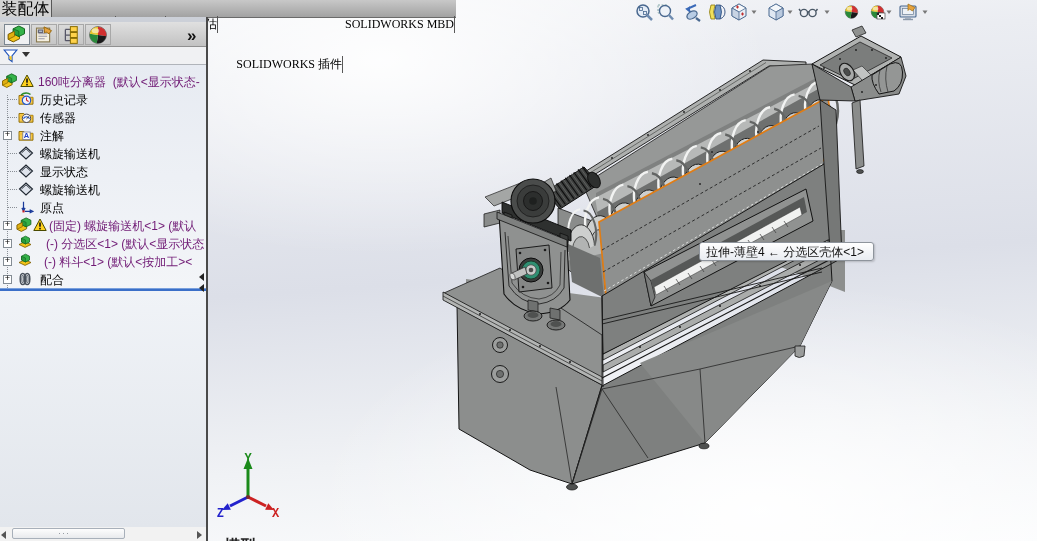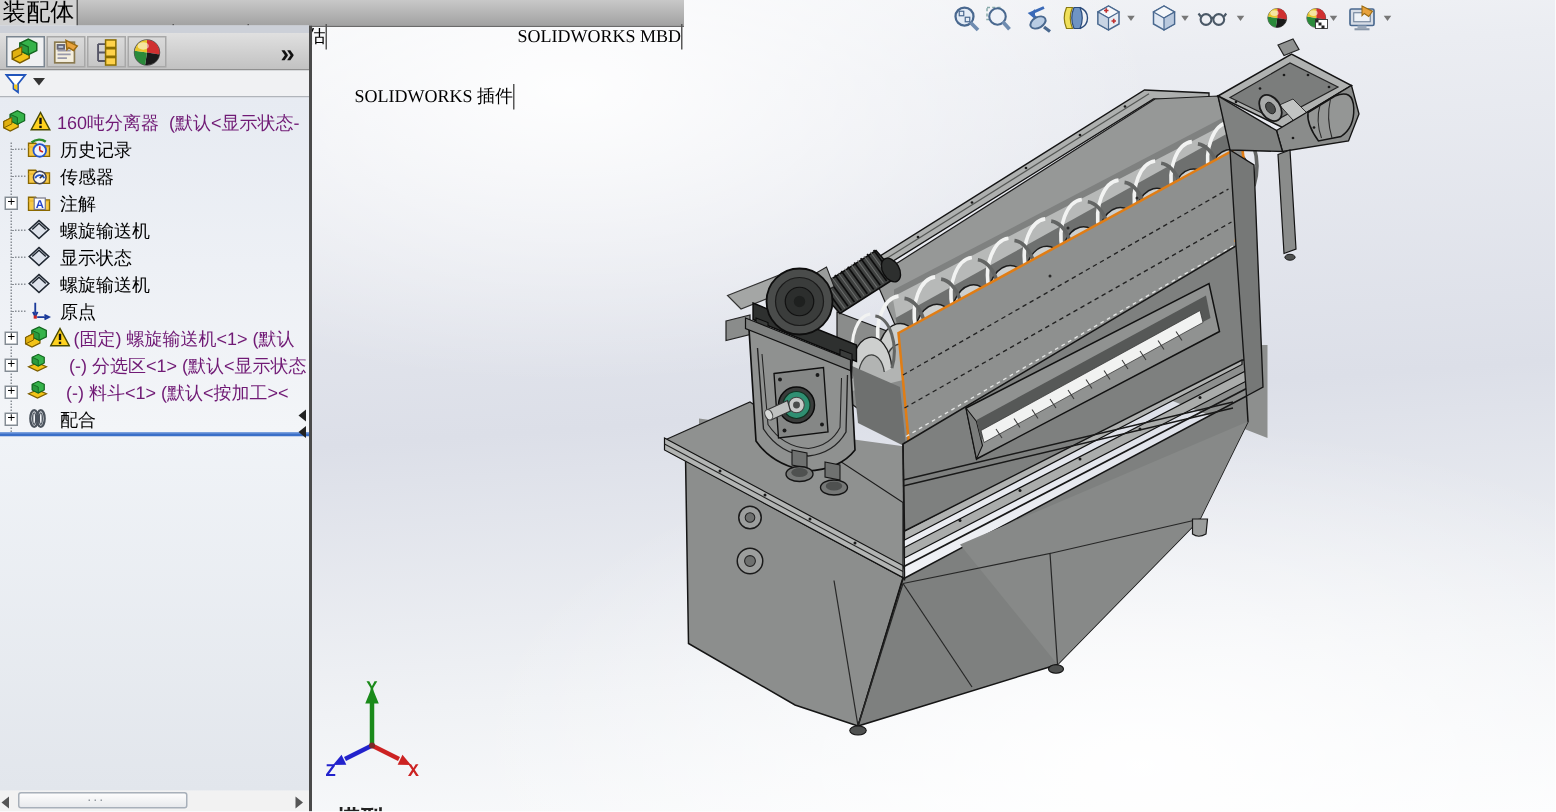--- a/index.html
+++ b/index.html
@@ -407,20 +407,24 @@
     <g transform="translate(278,12)">
       <rect x="-8" y="-6" width="16" height="11" rx="1" fill="#d7dde6" stroke="#49688f" stroke-width="1.1"></rect>
       <rect x="-5.5" y="-3.5" width="11" height="6" fill="#eef2f7" stroke="#6a7e96" stroke-width="0.7"></rect>
       <rect x="-3" y="5" width="6" height="1.8" fill="#9aa8ba"></rect>
       <rect x="-5" y="6.8" width="10" height="1.4" fill="#8a98aa"></rect>
       <path d="M0,-8 L7,-4.5 L4.5,-1 L1.5,-3 L0,-1.5 Z" fill="#e8a33d" stroke="#9a6a10" stroke-width="0.7"></path>
     </g>
     <polygon points="292.5,10.5 297.5,10.5 295,14" fill="#777"></polygon>
   </svg>
 
+  <div class="abs" id="tooltip" style="left:699px;top:242px;width:175px;height:19px;
+     background:linear-gradient(#ffffff,#e9ecf1);border:1px solid #8e949c;border-radius:3px;
+     font-size:12px;color:#111;line-height:19px;padding-left:6px;box-sizing:border-box;
+     box-shadow:1px 1px 2px rgba(0,0,0,0.18);white-space:nowrap;">拉伸-薄壁4 ← 分选区壳体&lt;1&gt;</div>
 
   <div class="abs" style="left:224px;top:536px;width:60px;height:5px;overflow:hidden;">
     <div style="font-size:16px;font-weight:bold;color:#222;">模型</div>
   </div>
 
   <div id="tabbar" class="abs" style="left:0;top:0;width:456px;height:18px;">
     <div class="abs" style="left:0;top:0;width:456px;height:17px;background:linear-gradient(#c8c8c8,#a2a2a2);border-bottom:1px solid #6a6a6a;"></div>
     <div class="tab abs" style="left:52px;width:64px;">布局</div>
     <div class="tab abs" style="left:116px;width:50px;">草图</div>
     <div class="tab abs" style="left:166px;width:52px;">评估</div>

